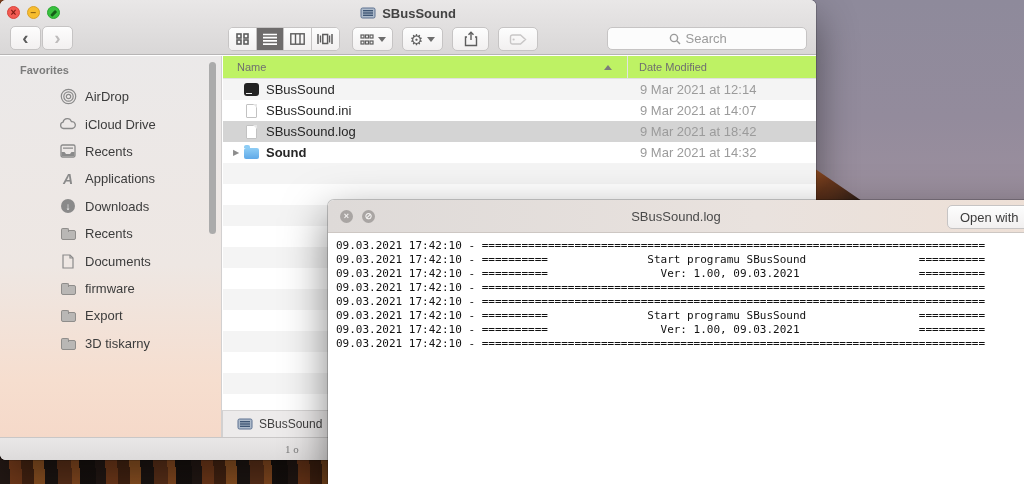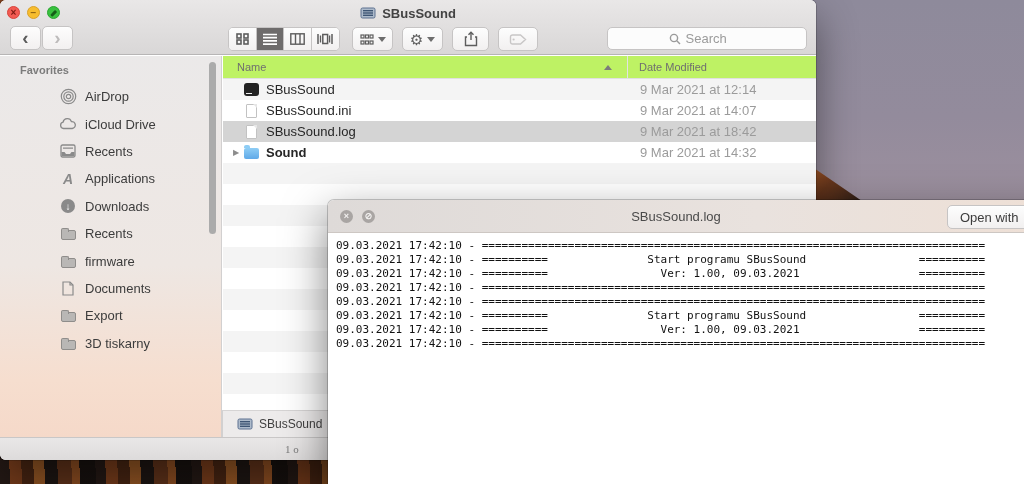--- a/index.html
+++ b/index.html
@@ -339,33 +339,33 @@
 
     <div class="sb-item">
       <span class="sb-ic">
           <span class="ic-folder"></span>
         </span>
       <span class="sb-label">Recents</span>
     </div>
 
     <div class="sb-item">
       <span class="sb-ic">
+        <svg width="12" height="15" viewBox="0 0 12 15">
+            <path d="M1 1 h7 l3 3 v10 h-10 z" fill="none" stroke="#8a8a8a" stroke-width="1.2"></path>
+            <path d="M8 1 v3 h3" fill="none" stroke="#8a8a8a" stroke-width="1.2"></path>
+          </svg>
+      </span>
+      <span class="sb-label">Documents</span>
+    </div>
+
+    <div class="sb-item">
+      <span class="sb-ic">
           <span class="ic-folder"></span>
         </span>
       <span class="sb-label">firmware</span>
-    </div>
-
-    <div class="sb-item">
-      <span class="sb-ic">
-        <svg width="12" height="15" viewBox="0 0 12 15">
-            <path d="M1 1 h7 l3 3 v10 h-10 z" fill="none" stroke="#8a8a8a" stroke-width="1.2"></path>
-            <path d="M8 1 v3 h3" fill="none" stroke="#8a8a8a" stroke-width="1.2"></path>
-          </svg>
-      </span>
-      <span class="sb-label">Documents</span>
     </div>
 
     <div class="sb-item">
       <span class="sb-ic">
           <span class="ic-folder"></span>
         </span>
       <span class="sb-label">Export</span>
     </div>
 
 

